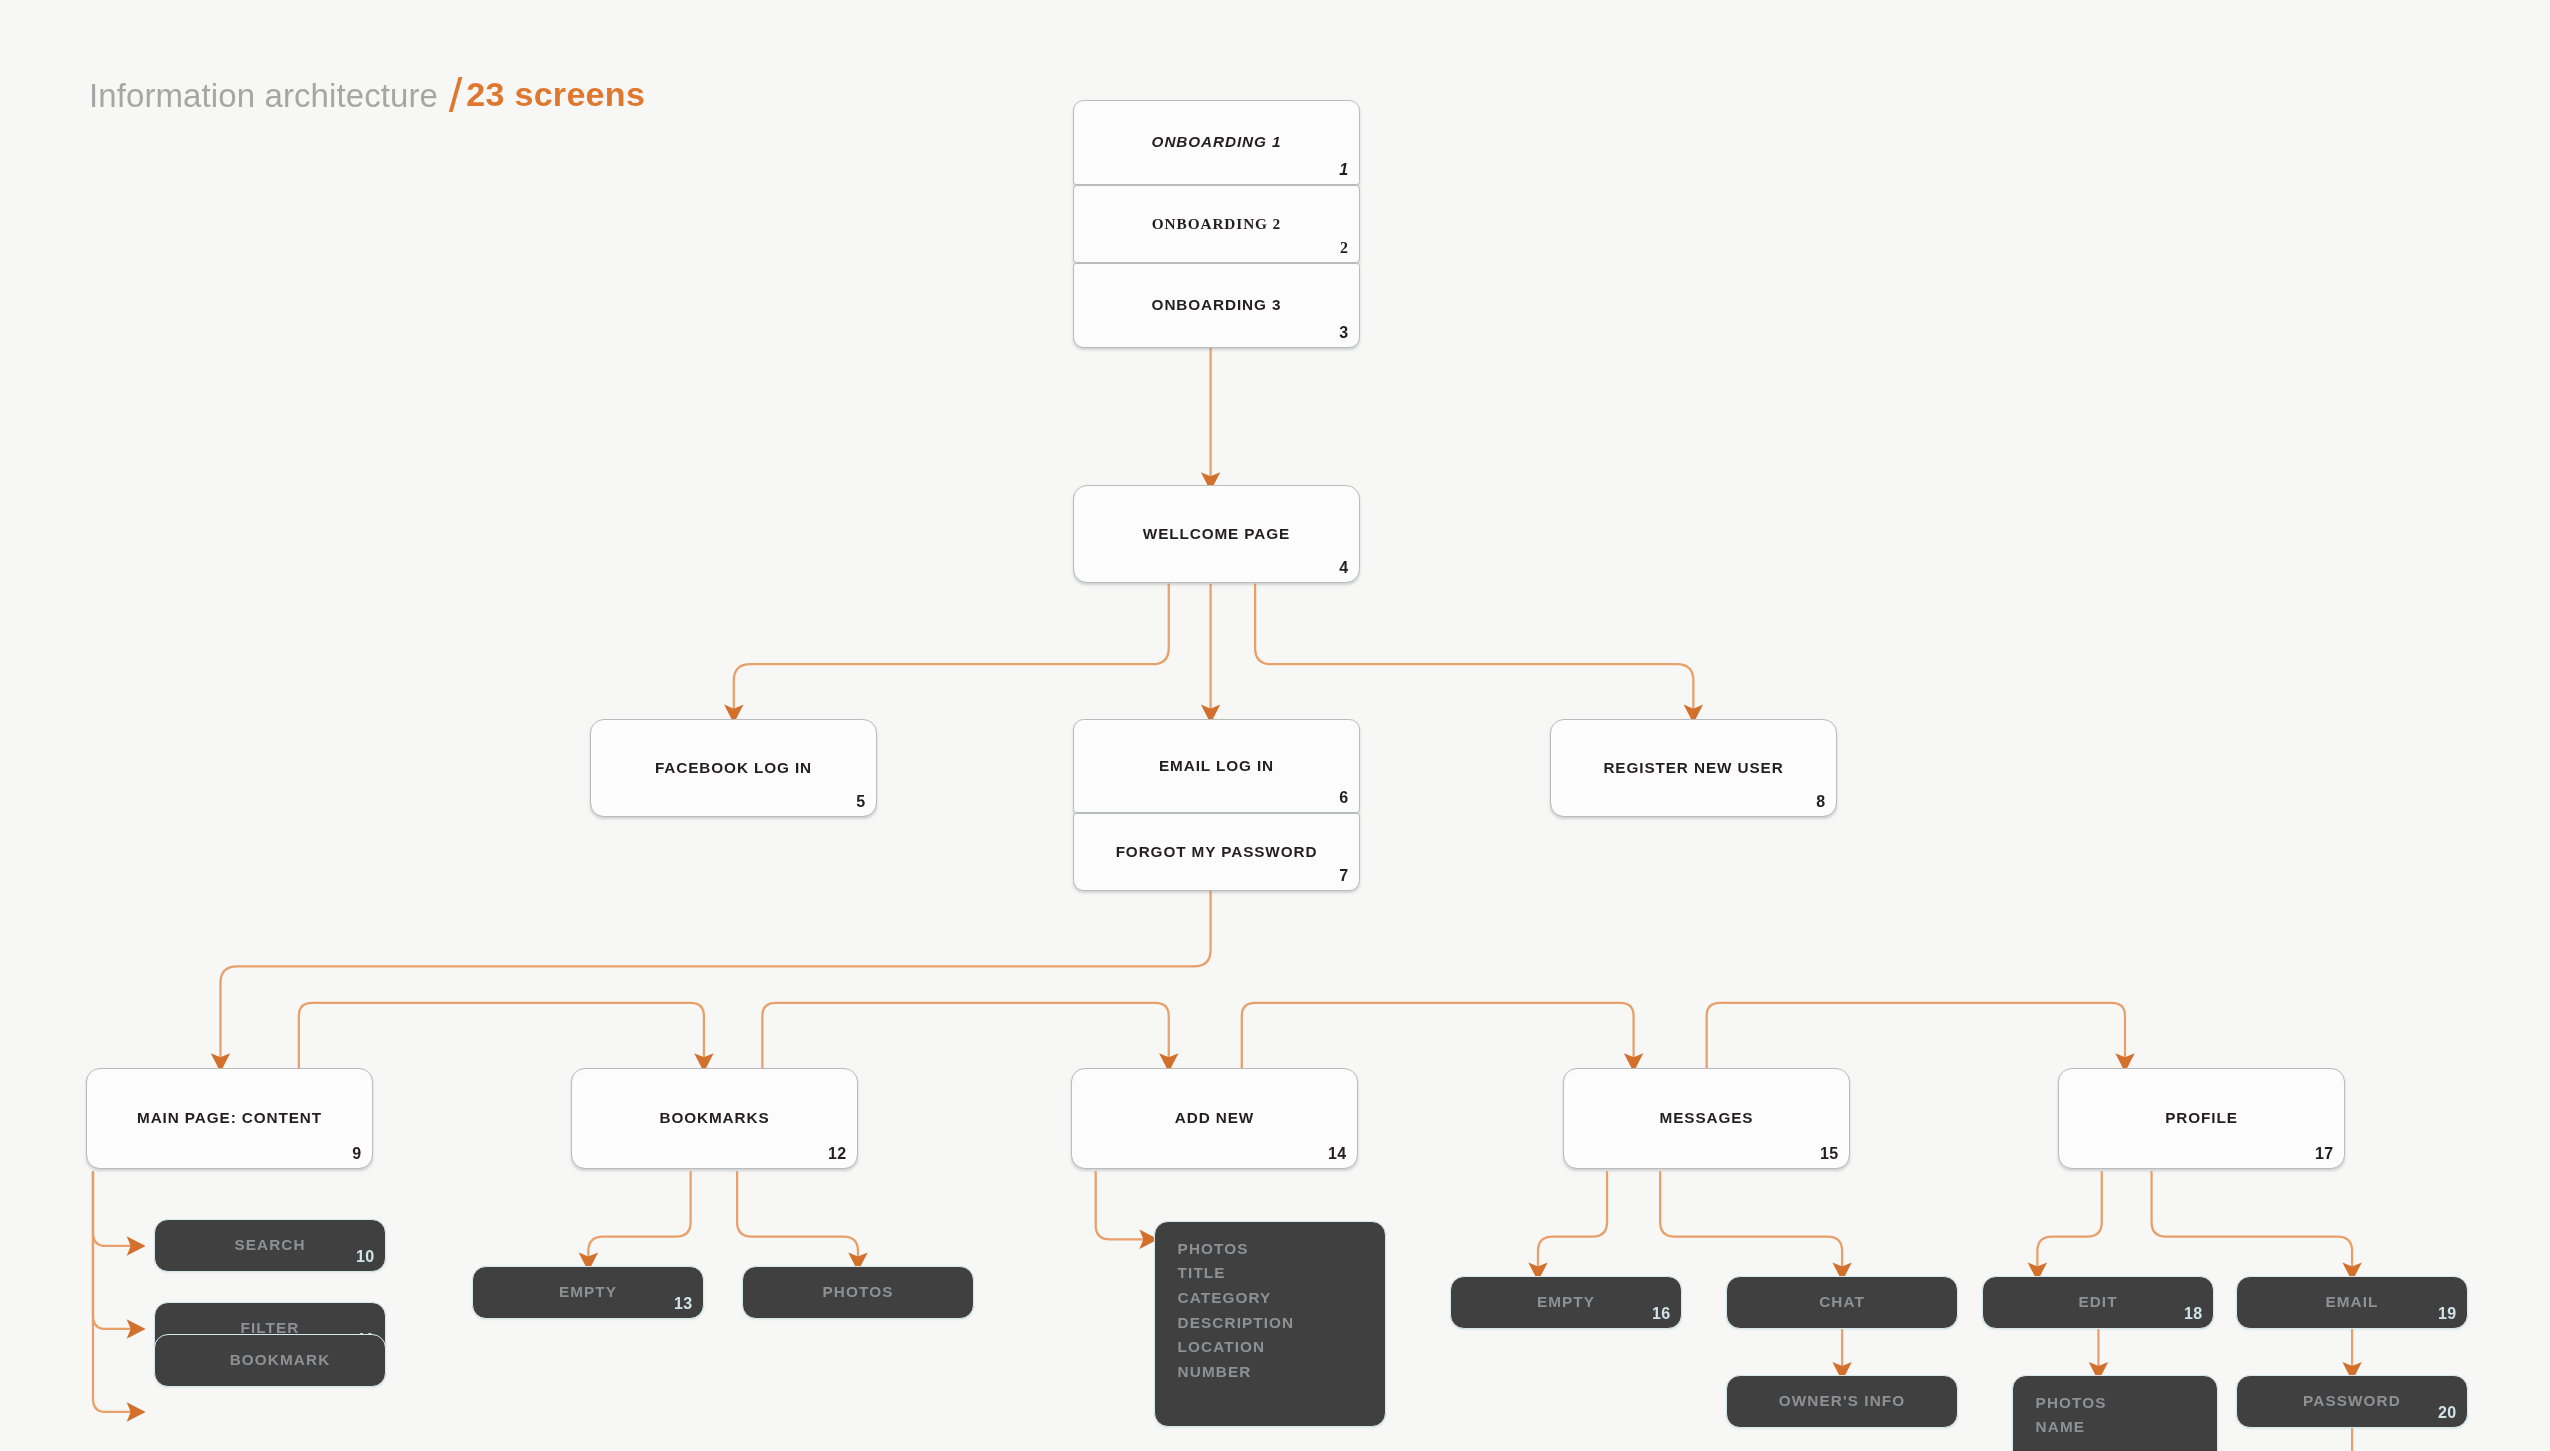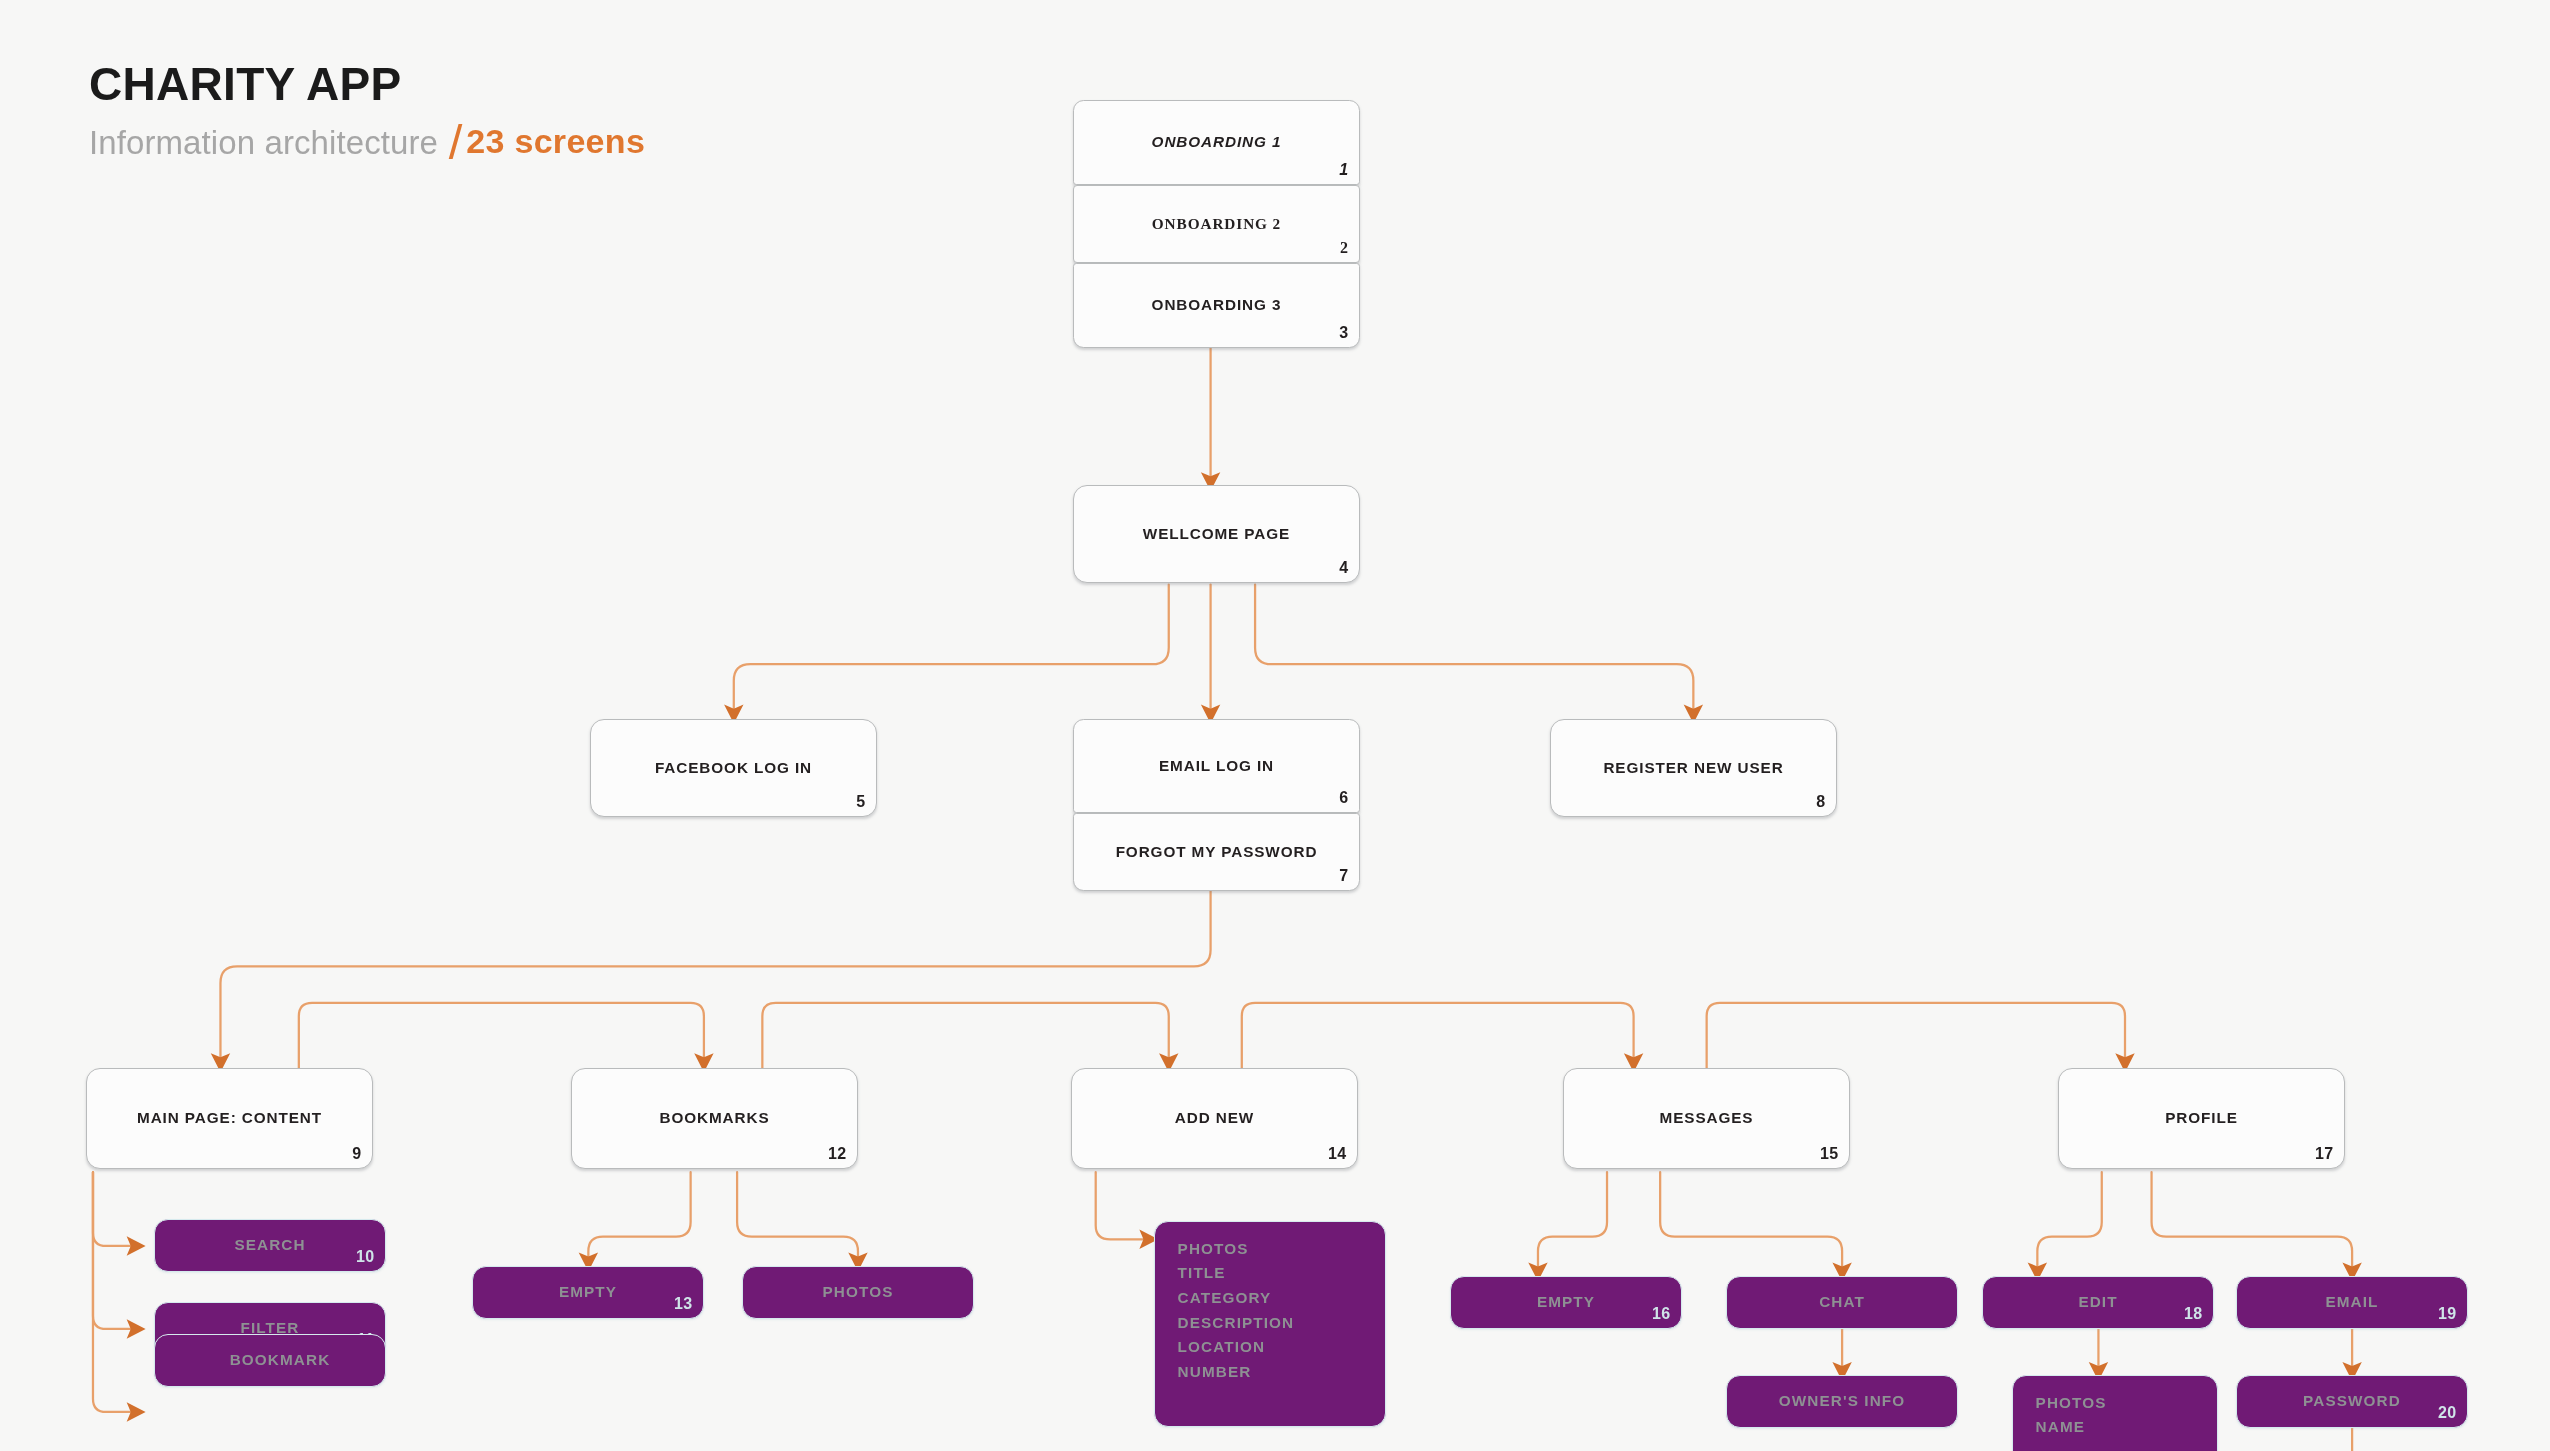--- a/index.html
+++ b/index.html
@@ -116,21 +116,21 @@
   .node.primary .num  { color: #231f20; }
 
   
   .node.stack-top    { border-radius: 10.6px 10.6px 3.3px 3.3px; }
   .node.stack-mid    { border-radius: 4px; font-family: Liberation Serif, serif; }
   .node.stack-bottom { border-radius: 3.3px 3.3px 10.6px 10.6px; }
 
   
   .node.faded {
     border: 1.3px solid #d6eaee;
-    background: #701a75;
+    background: #404040;
     box-shadow: 0 1.3px 2px -0.7px rgba(150,190,200,0.22);
   }
   .node.faded .label {
     color: #8e9193;
     font-weight: bold;
     letter-spacing: 1.1px;
   }
   .node.faded .num {
     color: #cfe4e8;
     font-weight: bold;
@@ -155,21 +155,20 @@
     line-height: 1.05;
     text-align: left;
   }
 </style>
 </head>
 <body>
 
 <div id="canvas">
 
   <div class="title-block">
-    <div class="title-main">CHARITY APP</div>
     <div class="title-sub-row">
       <span class="title-sub">Information architecture</span>
       <span class="title-slash">/</span>
       <span class="title-count">23 screens</span>
     </div>
   </div>
 
   <svg id="wires" viewBox="0 0 3840 2186" xmlns="http://www.w3.org/2000/svg">
     <defs>
       <marker id="ah" markerWidth="11" markerHeight="11" refX="5.4" refY="5.5" orient="auto" markerUnits="strokeWidth">

